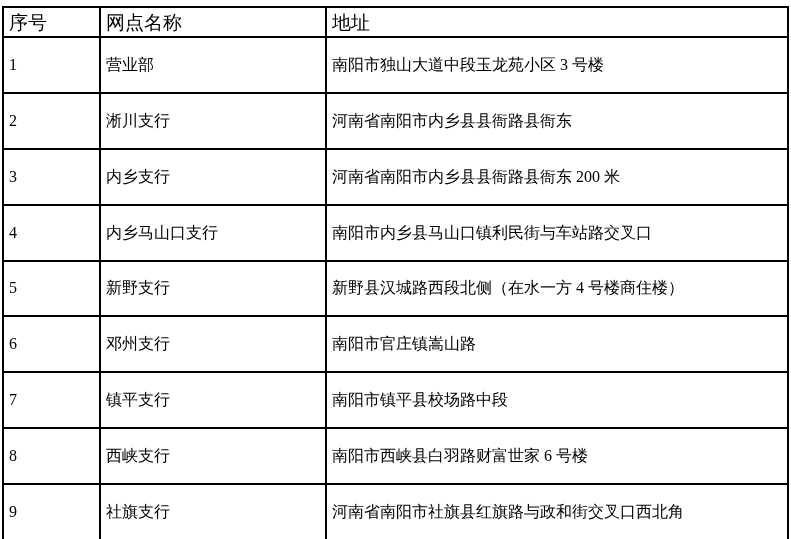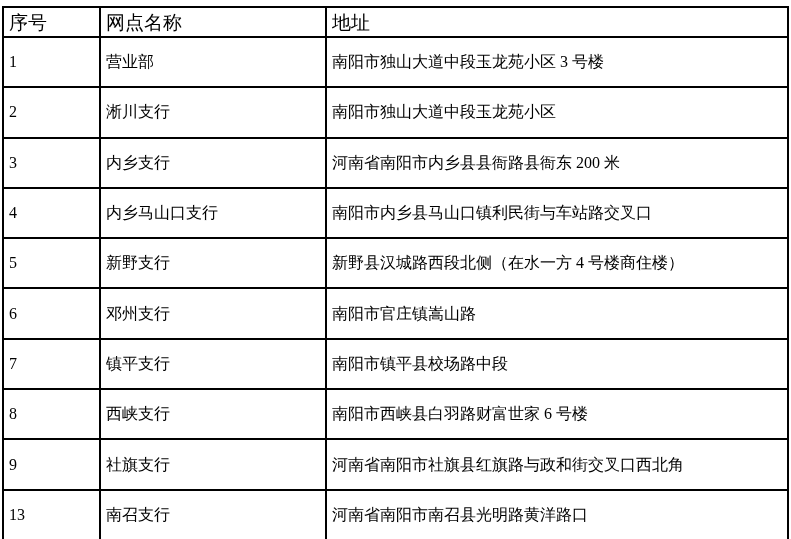--- a/index.html
+++ b/index.html
@@ -73,21 +73,21 @@
     </thead>
     <tbody>
         <tr>
           <td>1</td>
           <td>营业部</td>
           <td>南阳市独山大道中段玉龙苑小区 3 号楼</td>
         </tr>
         <tr>
           <td>2</td>
           <td>淅川支行</td>
-          <td>南阳市独山大道中段玉龙苑小区</td>
+          <td>河南省南阳市内乡县县衙路县衙东</td>
         </tr>
         <tr>
           <td>3</td>
           <td>内乡支行</td>
           <td>河南省南阳市内乡县县衙路县衙东 200 米</td>
         </tr>
         <tr>
           <td>4</td>
           <td>内乡马山口支行</td>
           <td>南阳市内乡县马山口镇利民街与车站路交叉口</td>
@@ -110,20 +110,15 @@
         <tr>
           <td>8</td>
           <td>西峡支行</td>
           <td>南阳市西峡县白羽路财富世家 6 号楼</td>
         </tr>
         <tr>
           <td>9</td>
           <td>社旗支行</td>
           <td>河南省南阳市社旗县红旗路与政和街交叉口西北角</td>
         </tr>
-        <tr>
-          <td>13</td>
-          <td>南召支行</td>
-          <td>河南省南阳市南召县光明路黄洋路口</td>
-        </tr>
       </tbody>
   </table>
 </div>
 
 </body></html>

